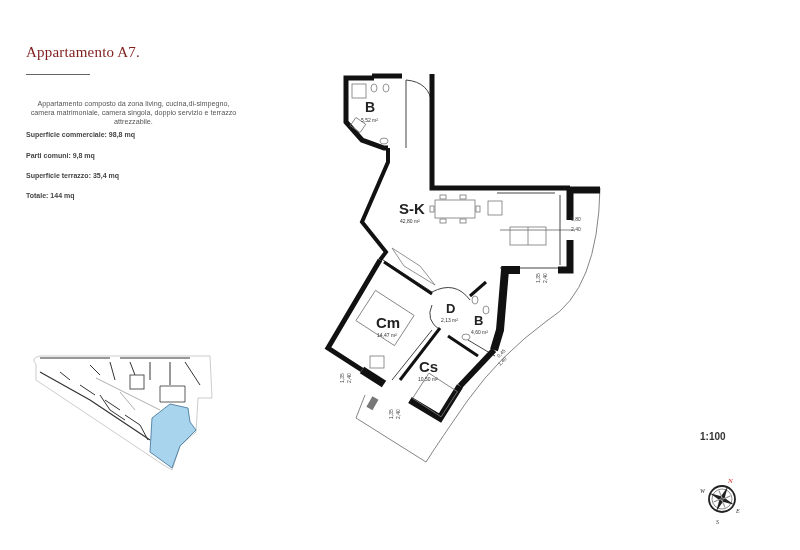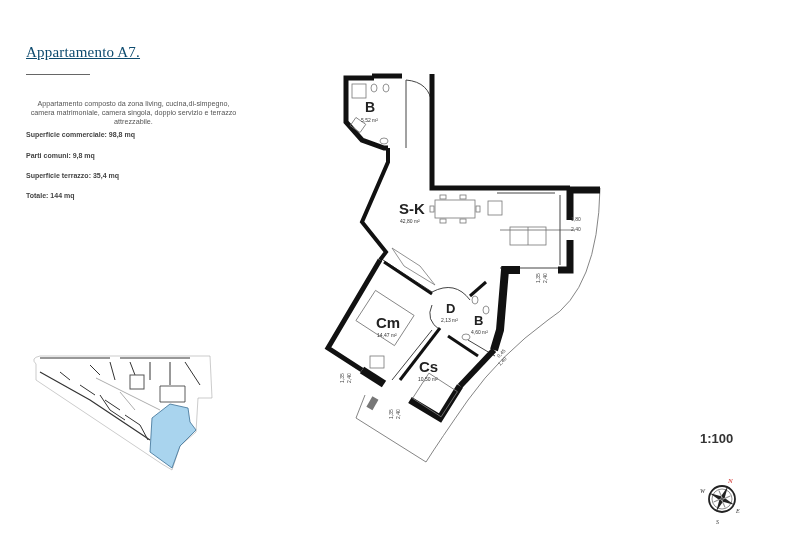--- a/index.html
+++ b/index.html
@@ -1,21 +1,21 @@
 <!DOCTYPE html>
 <html><head>
 <meta charset="utf-8">
 <style>
   html, body { margin:0; padding:0; }
   body { width:800px; height:550px; background:#ffffff; position:relative; overflow:hidden; font-family:"Liberation Sans", sans-serif; color:#333; }
-  .title { position:absolute; left:26px; top:44px; font-family:"Liberation Serif", serif; font-size:15px; color:#0c4a6e; letter-spacing:0.2px;text-decoration:underline; }
+  .title { position:absolute; left:26px; top:44px; font-family:"Liberation Serif", serif; font-size:15px; color:#7f1d1d; letter-spacing:0.2px; }
   .title-rule { position:absolute; left:26px; top:74px; width:64px; height:1px; background:#666; }
   .desc { position:absolute; left:26px; top:99px; width:215px; font-size:7.2px; line-height:9px; color:#555;text-align:center; }
   .stat { position:absolute; left:26px; font-size:7px; font-weight:bold; color:#444; }
-  .scale { position:absolute; left:700px; top:431px; font-size:13px; font-weight:bold; color:#333; }
+  .scale { position:absolute; left:700px; top:431px; font-size:10px; font-weight:bold; color:#333; }
   svg { position:absolute; left:0; top:0; }
   .rl { font-family:"Liberation Sans", sans-serif; font-weight:bold; fill:#222; }
   .ra { font-family:"Liberation Sans", sans-serif; fill:#333; }
   .dim { font-family:"Liberation Sans", sans-serif; fill:#444; font-size:5px; }
 </style>
 </head>
 <body>
 
 <div class="title">Appartamento A7.</div>
 <div class="title-rule"></div>

